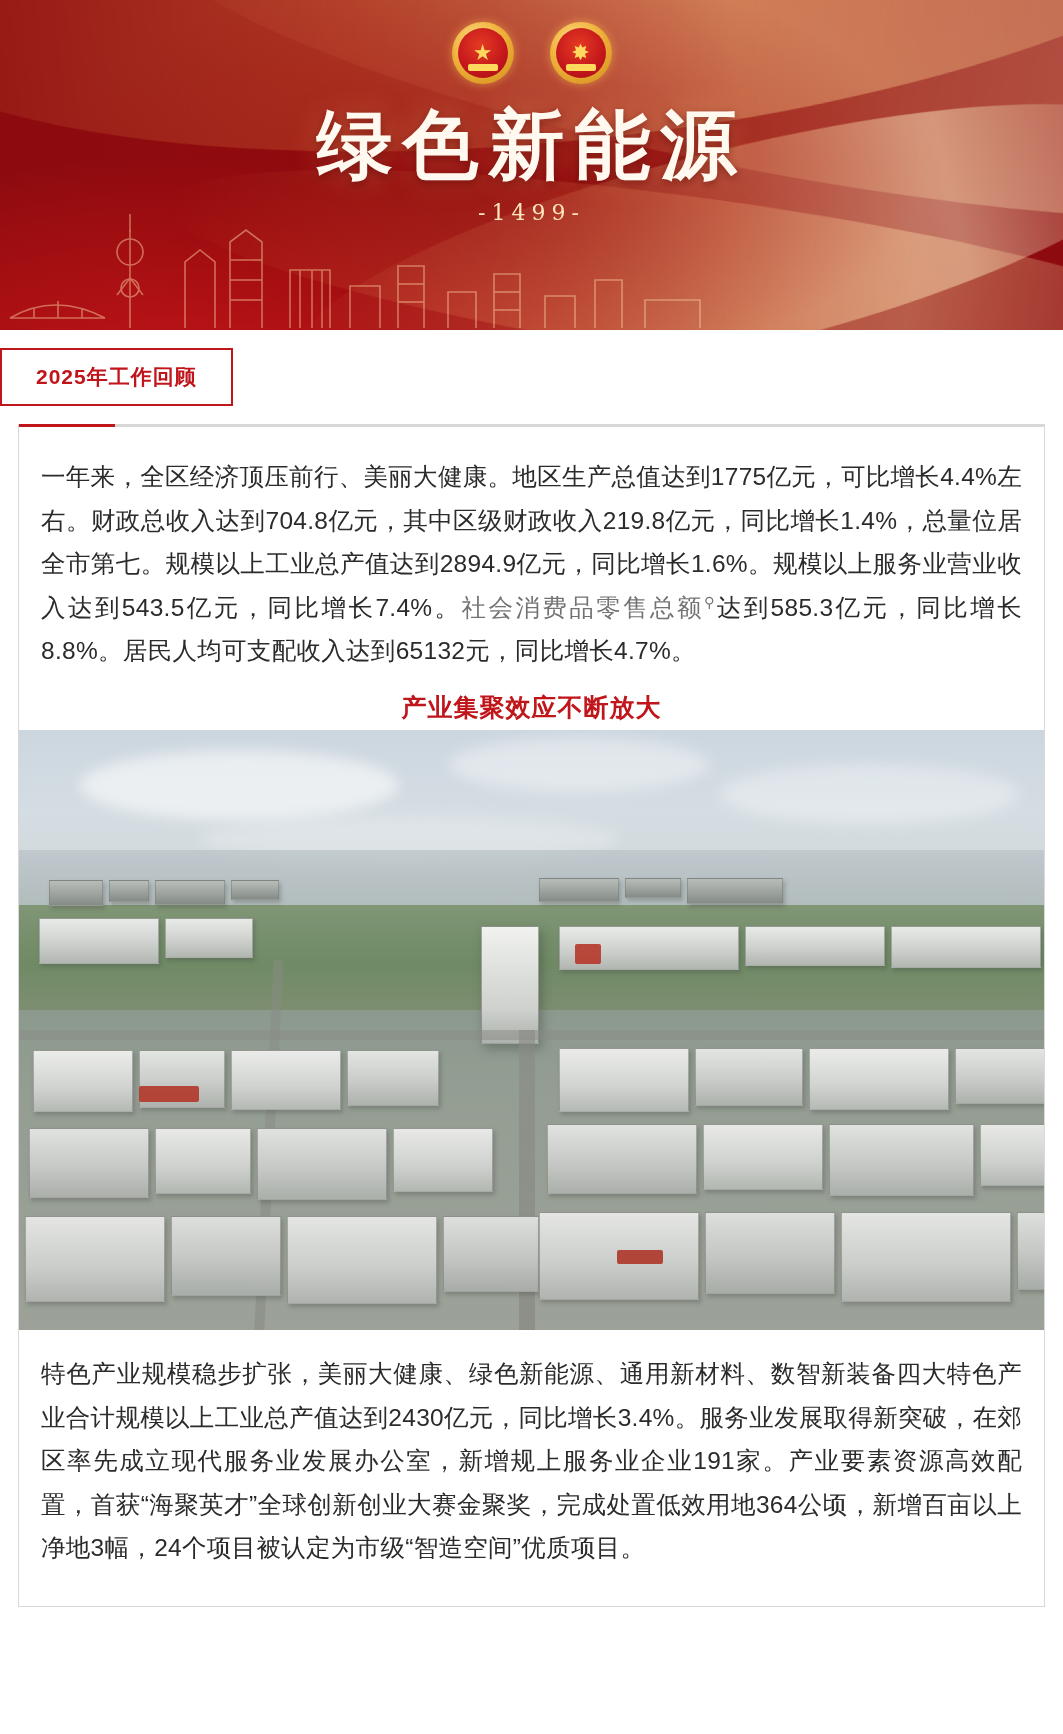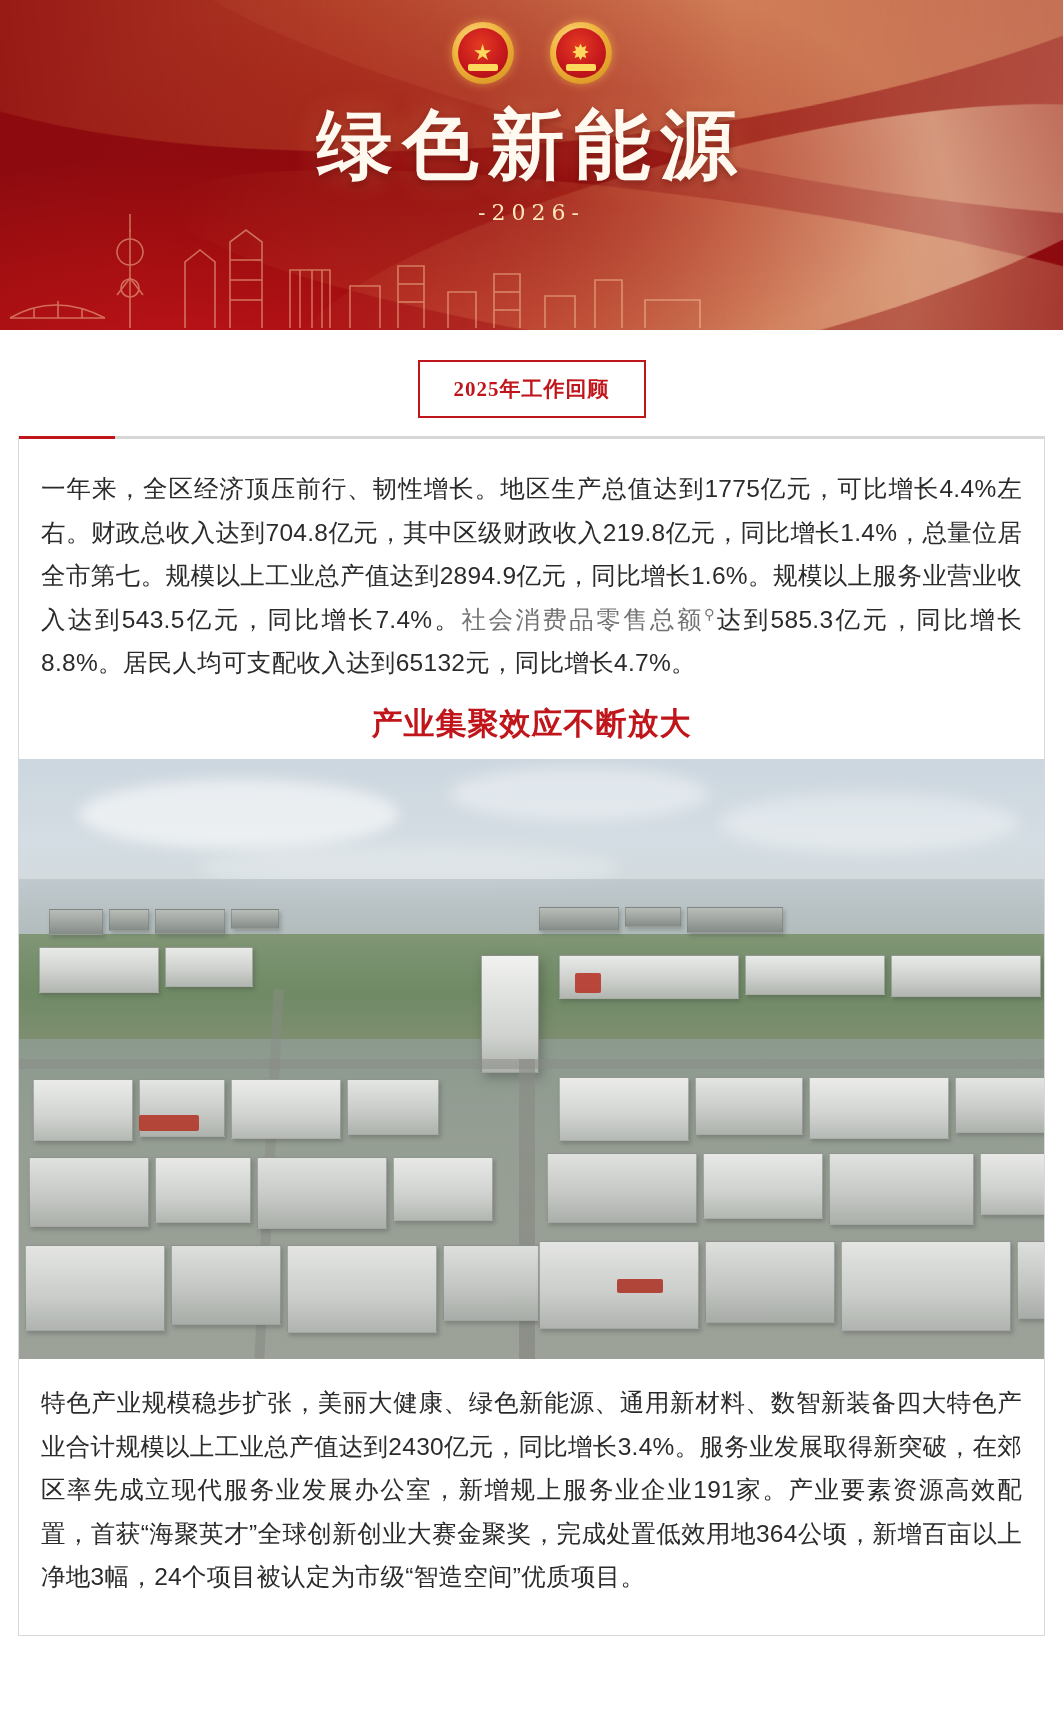--- a/index.html
+++ b/index.html
@@ -111,24 +111,23 @@
   }
   .skyline {
     position: absolute;
     left: 0; right: 0; bottom: 0;
     height: 130px;
     opacity: .55;
   }
 
   
   .section-chip-wrap {
-    display: flex; justify-content: center;
-    padding: 30px 0 18px;
+    display: flex; 
+    padding: 18px 0 18px;
     background: #fff;
-    font-family: Liberation Serif, serif;
   }
   .section-chip {
     border: 2px solid #c0151a;
     color: #c0151a;
     font-size: 21px;
     font-weight: 700;
     letter-spacing: 1px;
     padding: 13px 34px;
     background: #fff;
     position: relative;
@@ -172,23 +171,23 @@
   }
   .hl-link .mag {
     font-size: 14px;
     vertical-align: super;
   }
 
   .subhead {
     text-align: center;
     color: #c0151a;
     font-weight: 700;
-    font-size: 31px;
+    font-size: 25px;
     letter-spacing: 1px;
-    margin: 8px 0 14px;
+    margin: 8px 0 6px;
   }
 
   
   .photo {
     position: relative;
     width: 100%;
     height: 600px;
     overflow: hidden;
     background: linear-gradient(180deg, #cfd8df 0%, #c3ced6 18%, #9fb0ab 32%, #8e9c90 46%, #9aa398 62%, #a8aea4 100%);
   }
@@ -262,21 +261,21 @@
   <div class="emblems">
     <div class="emblem">
       <div class="inner">★</div>
     </div>
     <div class="emblem">
       <div class="inner">✸</div>
     </div>
   </div>
 
   <div class="hero-title">绿色新能源</div>
-  <div class="hero-year">-2026-</div>
+  <div class="hero-year">-1499-</div>
 
   <svg class="skyline" viewBox="0 0 1063 130" preserveAspectRatio="none">
     <g fill="none" stroke="#ffd9a8" stroke-width="1.6" opacity="0.85">
 
       <line x1="130" y1="30" x2="130" y2="128"></line>
       <circle cx="130" cy="52" r="13"></circle>
       <circle cx="130" cy="88" r="9"></circle>
       <line x1="130" y1="14" x2="130" y2="32"></line>
       <path d="M117 95 L130 78 L143 95"></path>
 
@@ -314,21 +313,21 @@
   <div class="section-chip">2025年工作回顾</div>
 </div>
 
 <div class="card">
   <div class="card-top">
     <div class="accent"></div>
     <div class="rest"></div>
   </div>
 
   <div class="card-body">
-    <p class="para"><span>一年来，全区经济顶压前行、韧性增长。地区生产总值达到1775亿元，可比增长4.4%左右。财政总收入达到704.8亿元，其中区级财政收入219.8亿元，同比增长1.4%，总量位居全市第七。规模以上工业总产值达到2894.9亿元，同比增长1.6%。规模以上服务业营业收入达到543.5亿元，同比增长7.4%。</span><span class="hl-link"><span>社会消费品零售总额</span><span class="mag">⚲</span></span><span>达到585.3亿元，同比增长8.8%。居民人均可支配收入达到65132元，同比增长4.7%。</span></p>
+    <p class="para"><span>一年来，全区经济顶压前行、美丽大健康。地区生产总值达到1775亿元，可比增长4.4%左右。财政总收入达到704.8亿元，其中区级财政收入219.8亿元，同比增长1.4%，总量位居全市第七。规模以上工业总产值达到2894.9亿元，同比增长1.6%。规模以上服务业营业收入达到543.5亿元，同比增长7.4%。</span><span class="hl-link"><span>社会消费品零售总额</span><span class="mag">⚲</span></span><span>达到585.3亿元，同比增长8.8%。居民人均可支配收入达到65132元，同比增长4.7%。</span></p>
 
     <div class="subhead">产业集聚效应不断放大</div>
   </div>
 
   <div class="photo">
     <div class="sky"></div>
     <div class="cloud" style="width:320px;height:70px;left:60px;top:20px;"></div>
     <div class="cloud" style="width:260px;height:54px;left:430px;top:8px;opacity:.7;"></div>
     <div class="cloud" style="width:300px;height:60px;left:700px;top:34px;opacity:.6;"></div>
     <div class="cloud" style="width:420px;height:46px;left:180px;top:86px;opacity:.45;"></div>

